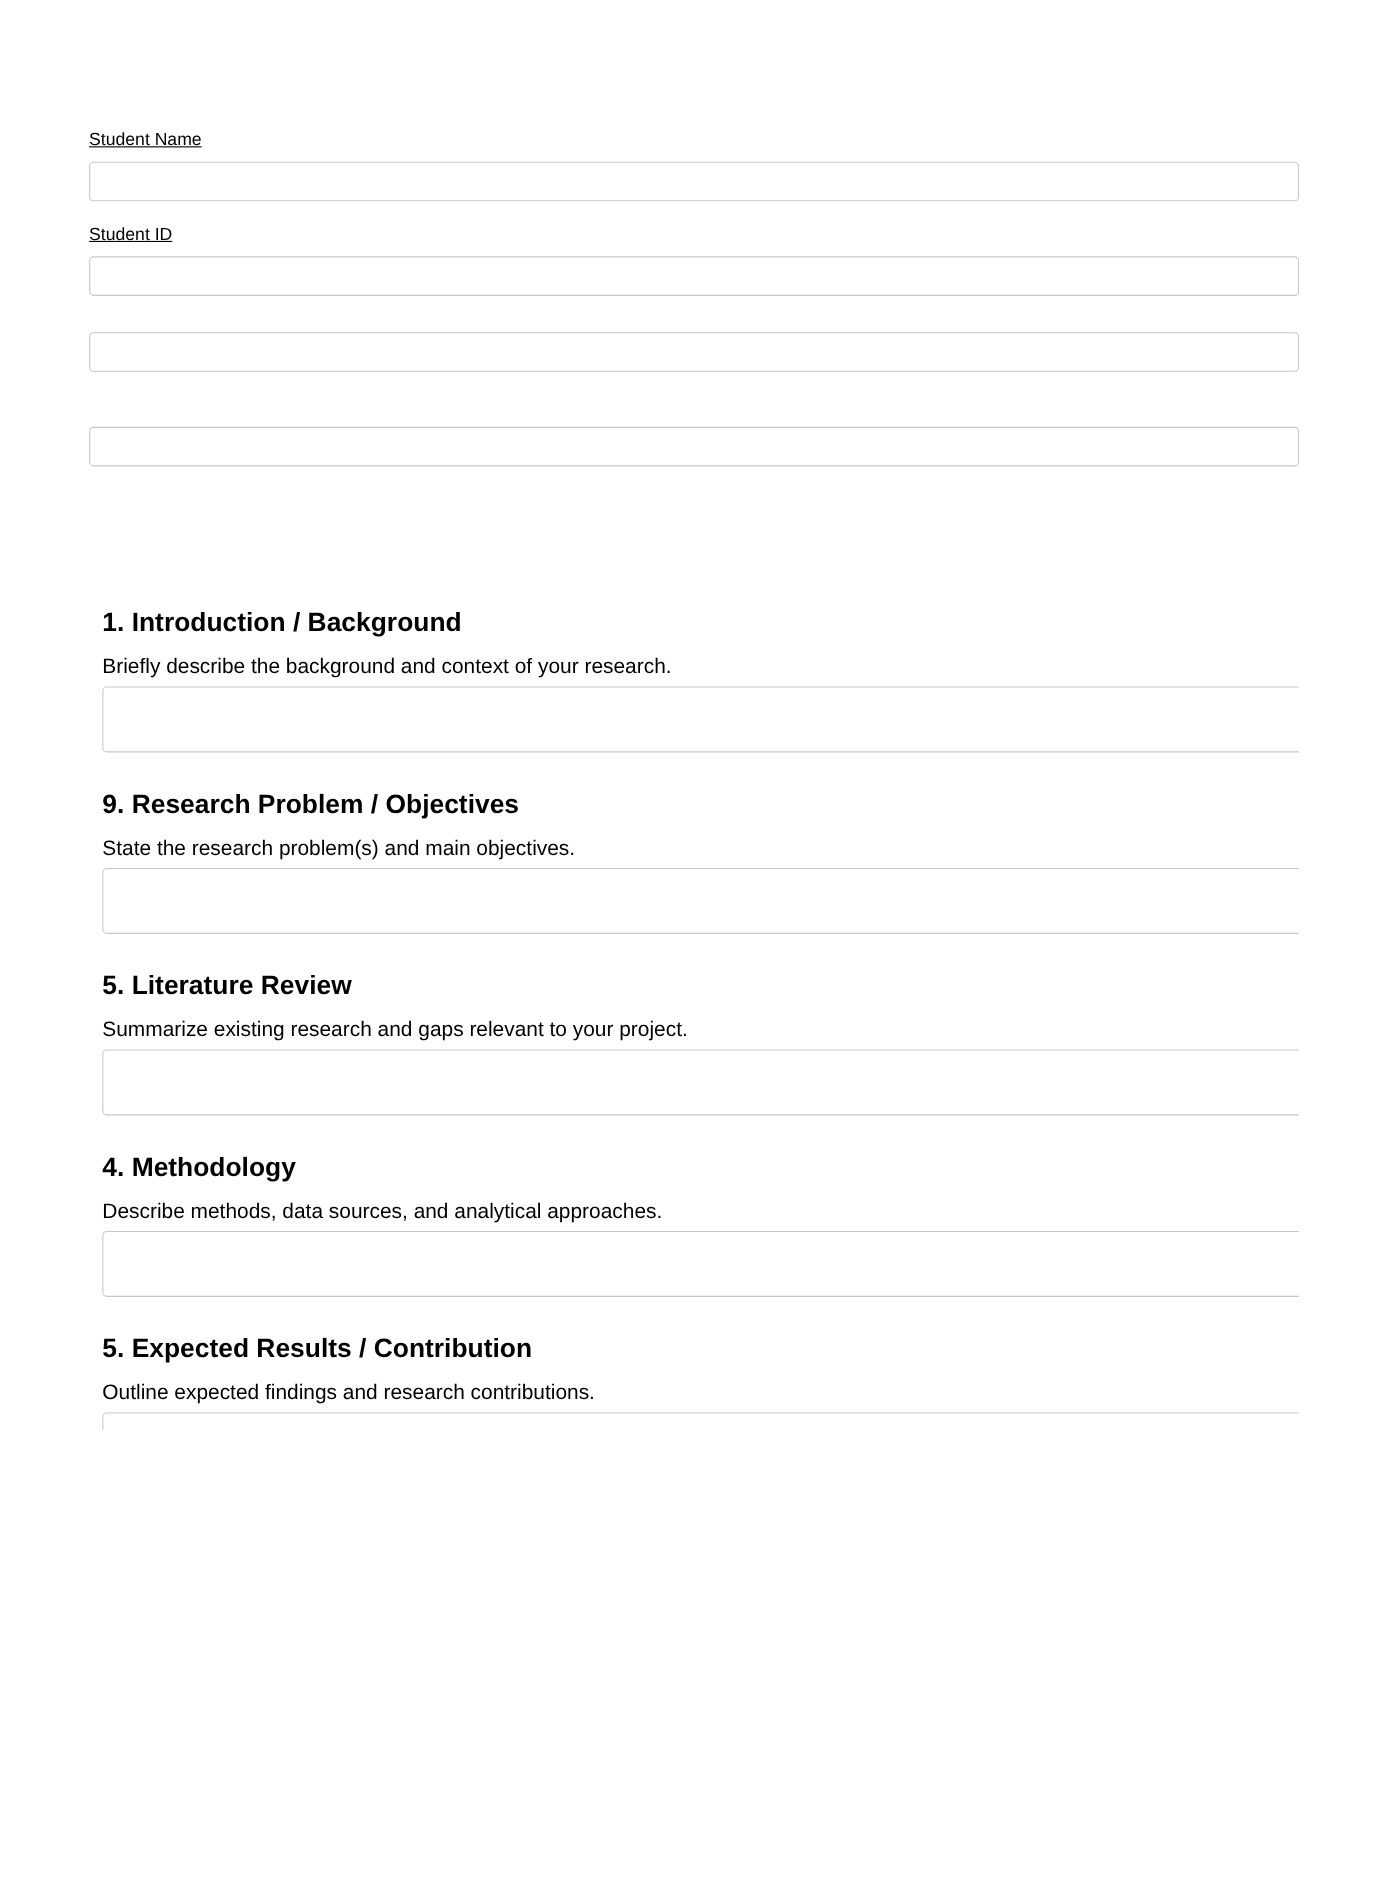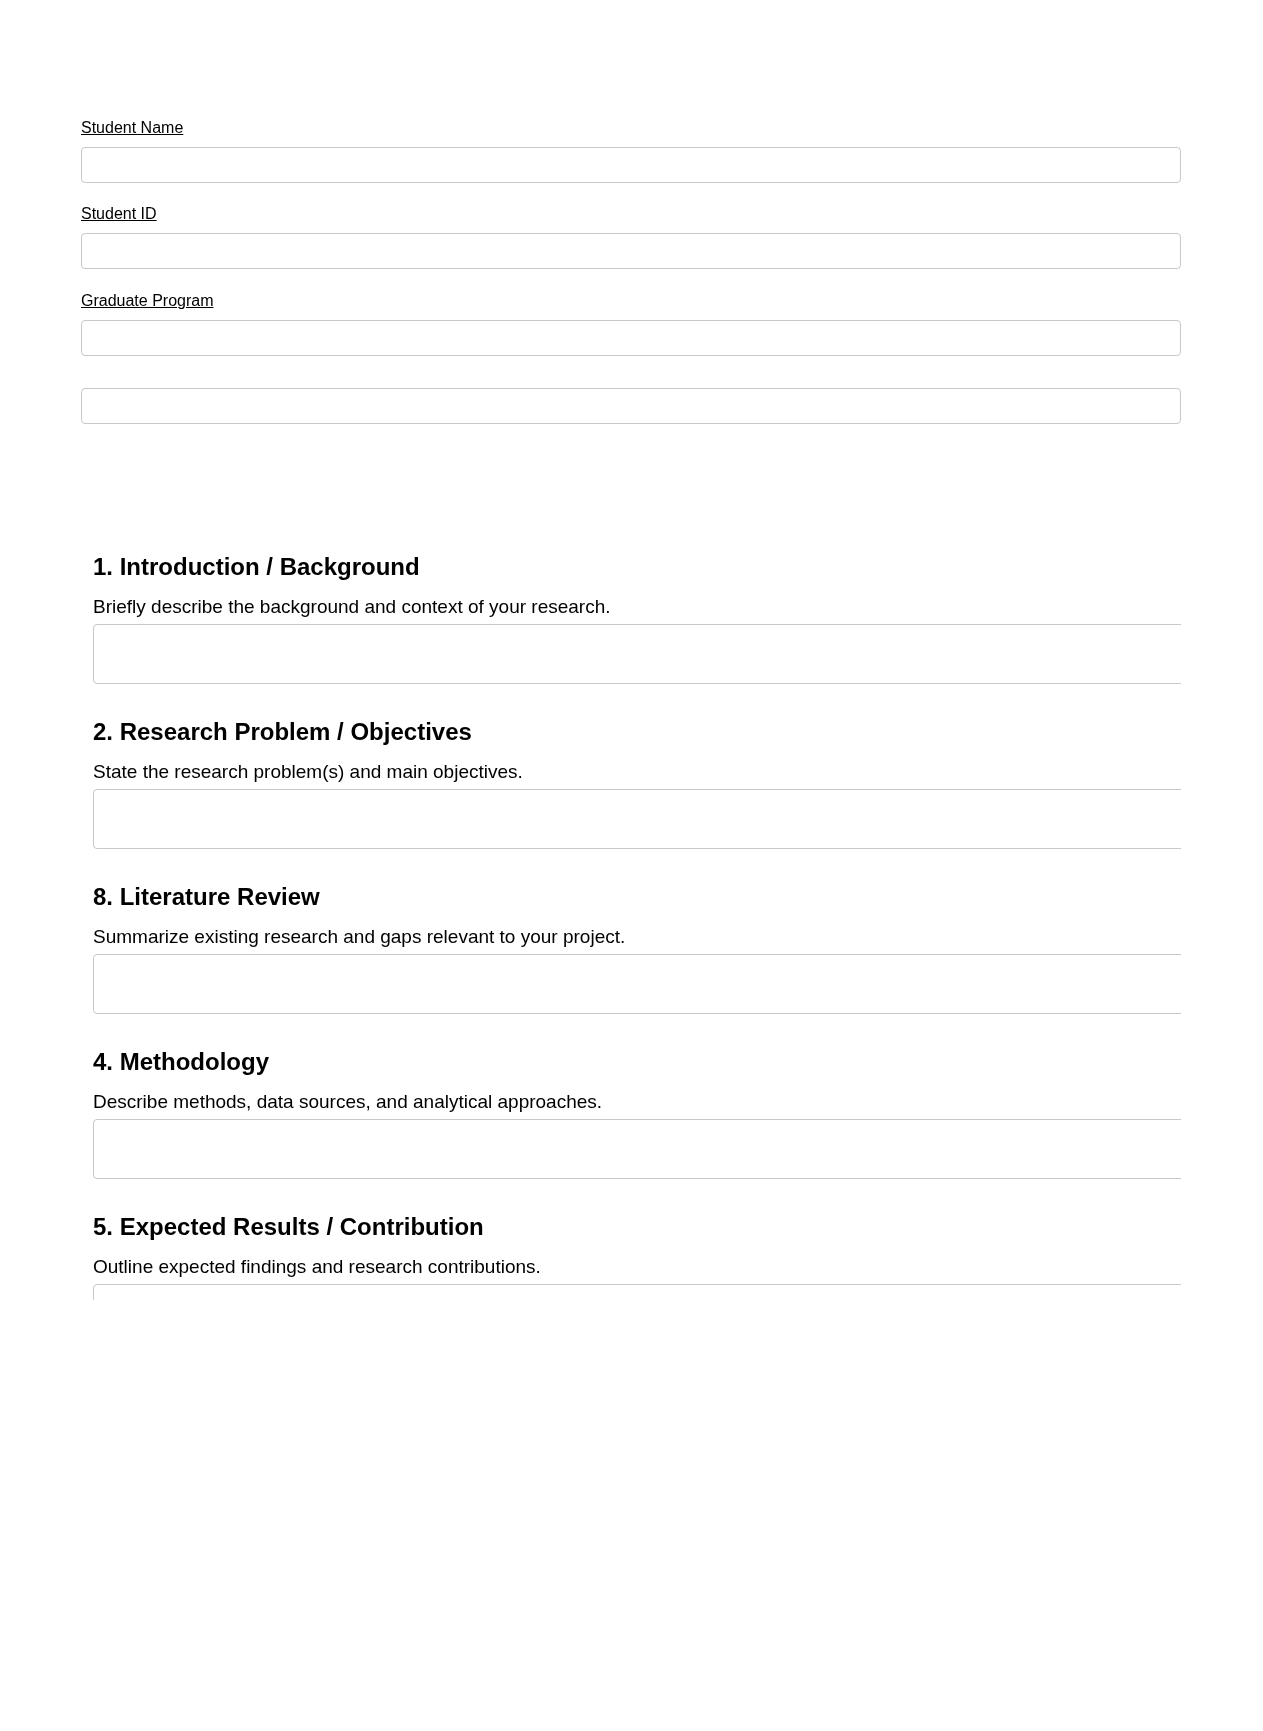--- a/index.html
+++ b/index.html
@@ -55,53 +55,52 @@
     <label>Student Name</label>
     <input type="text" placeholder="" style="">
   </div>
 
   <div class="field" style="top:205px">
     <label>Student ID</label>
     <input type="text" placeholder="" style="">
   </div>
 
   <div class="field" style="top:292px">
-    <label>Graduate Program</label>
     <input type="text" placeholder="" style="">
   </div>
 
   <div class="field" style="top:378px">
     <input type="text" placeholder="" style="">
   </div>
 
 
   <div class="section" style="top:553px">
     <h2>1. Introduction / Background</h2>
     <p>Briefly describe the background and context of your research.</p>
     <div class="ta-wrap">
       <textarea style=""></textarea>
       <svg class="grip" viewBox="0 0 8 8">
           <path d="M8 1 L1 8 M8 4 L4 8 M8 7 L7 8" stroke="#999" stroke-width="1"></path>
         </svg>
     </div>
   </div>
 
   <div class="section" style="top:718px">
-    <h2>2. Research Problem / Objectives</h2>
+    <h2>9. Research Problem / Objectives</h2>
     <p>State the research problem(s) and main objectives.</p>
     <div class="ta-wrap">
       <textarea style=""></textarea>
       <svg class="grip" viewBox="0 0 8 8">
           <path d="M8 1 L1 8 M8 4 L4 8 M8 7 L7 8" stroke="#999" stroke-width="1"></path>
         </svg>
     </div>
   </div>
 
   <div class="section" style="top:883px">
-    <h2>8. Literature Review</h2>
+    <h2>5. Literature Review</h2>
     <p>Summarize existing research and gaps relevant to your project.</p>
     <div class="ta-wrap">
       <textarea style=""></textarea>
       <svg class="grip" viewBox="0 0 8 8">
           <path d="M8 1 L1 8 M8 4 L4 8 M8 7 L7 8" stroke="#999" stroke-width="1"></path>
         </svg>
     </div>
   </div>
 
   <div class="section" style="top:1048px">

